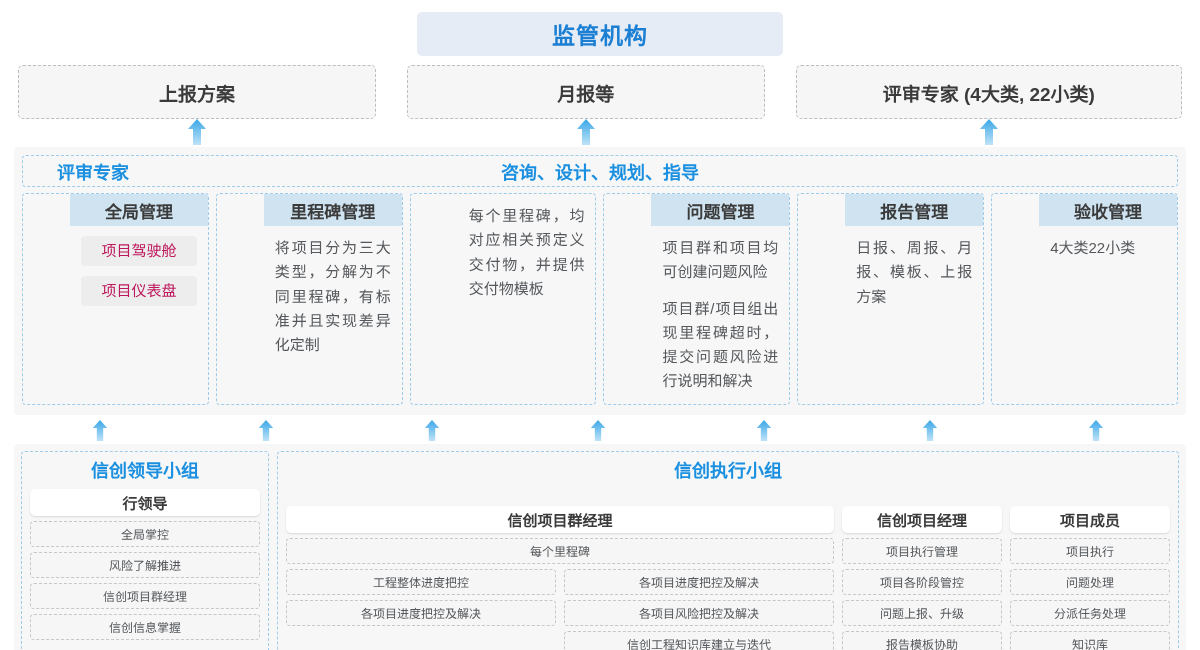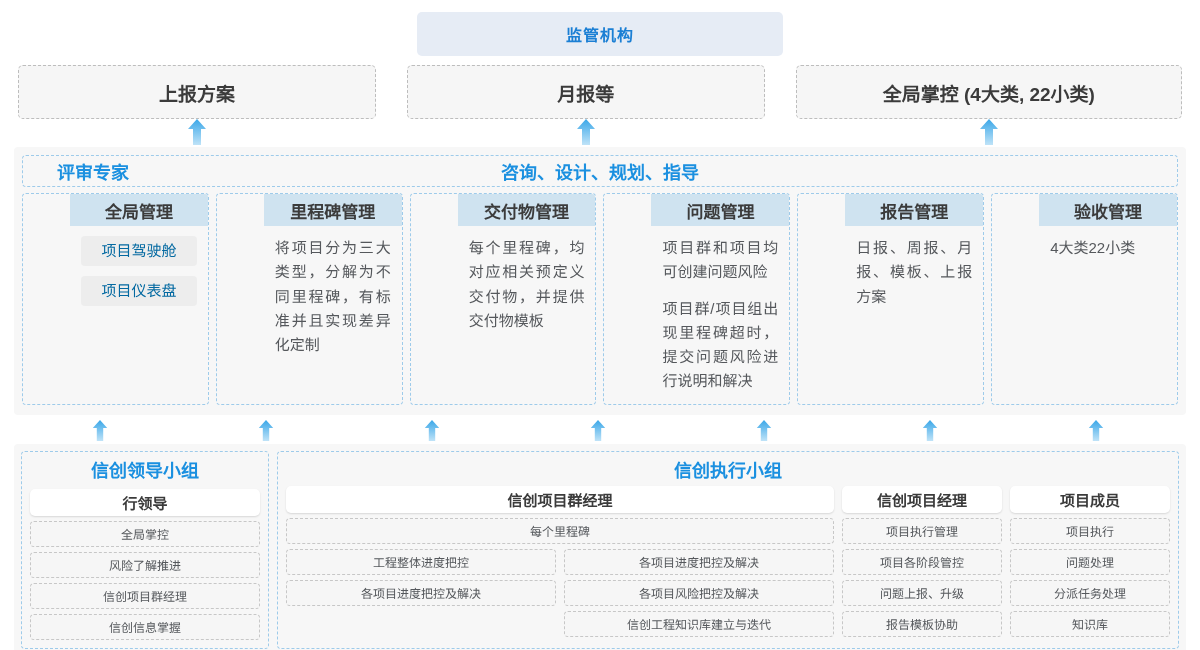--- a/index.html
+++ b/index.html
@@ -39,21 +39,21 @@
     padding-top: 12px;
   }
   .top-banner {
     width: 366px;
     height: 44px;
     background: #e6ecf5;
     border-radius: 5px;
     display: flex;
     align-items: center;
     justify-content: center;
-    font-size: 16px;
+    font-size: 23px;
     font-weight: bold;
     color: #1b7fd4;
     letter-spacing: 1px;
   }
 
   
   .report-row {
     display: flex;
     margin: 9px 18px 0 18px;
     gap: 31px;
@@ -159,21 +159,21 @@
   .card-body p:last-child { margin-bottom: 0; }
 
   .pill {
     background: #ededed;
     border-radius: 4px;
     height: 30px;
     display: flex;
     align-items: center;
     justify-content: center;
     font-size: 15px;
-    color: #0369a1;
+    color: #be185d;
     margin-bottom: 10px;
   }
   .pill:last-child { margin-bottom: 0; }
 
   
   .arrow-row-mid {
     display: flex;
     margin: 3px 22px 0 22px;
     gap: 7px;
     height: 25px;
@@ -200,21 +200,21 @@
   .group-right { flex: 1 1 auto; }
 
   .group-title {
     text-align: center;
     font-size: 18px;
     font-weight: bold;
     color: #1b90e0;
     line-height: 1.55;
     margin-bottom: 3px;
   }
-  .group-title.spaced { margin-bottom: 0; }
+  .group-title.spaced { margin-bottom: 20px; }
 
   .head-pill {
     background: #ffffff;
     border-radius: 5px;
     height: 27px;
     display: flex;
     align-items: center;
     justify-content: center;
     font-size: 15px;
     font-weight: bold;
@@ -264,21 +264,21 @@
   </div>
 
   <div class="report-row">
     <div class="report-box">
       <span>上报方案</span>
     </div>
     <div class="report-box">
       <span>月报等</span>
     </div>
     <div class="report-box wide">
-      <span>全局掌控 (4大类, 22小类)</span>
+      <span>评审专家 (4大类, 22小类)</span>
     </div>
   </div>
 
   <div class="arrow-row-top">
     <div class="arrow-cell">
       <span class="arrow">
         <svg width="20" height="26" viewBox="0 0 20 26">
           <defs>
             <linearGradient id="ag1" x1="0" y1="0" x2="0" y2="1">
               <stop offset="0%" stop-color="#3aa7e8"></stop>
@@ -324,21 +324,20 @@
 
 
       <div class="card">
         <div class="card-head">里程碑管理</div>
         <div class="card-body">
           <p>将项目分为三大类型，分解为不同里程碑，有标准并且实现差异化定制</p>
         </div>
       </div>
 
       <div class="card">
-        <div class="card-head">交付物管理</div>
         <div class="card-body">
           <p>每个里程碑，均对应相关预定义交付物，并提供交付物模板</p>
         </div>
       </div>
 
       <div class="card">
         <div class="card-head">问题管理</div>
         <div class="card-body">
           <p>项目群和项目均可创建问题风险</p>
           <p>项目群/项目组出现里程碑超时，提交问题风险进行说明和解决</p>

